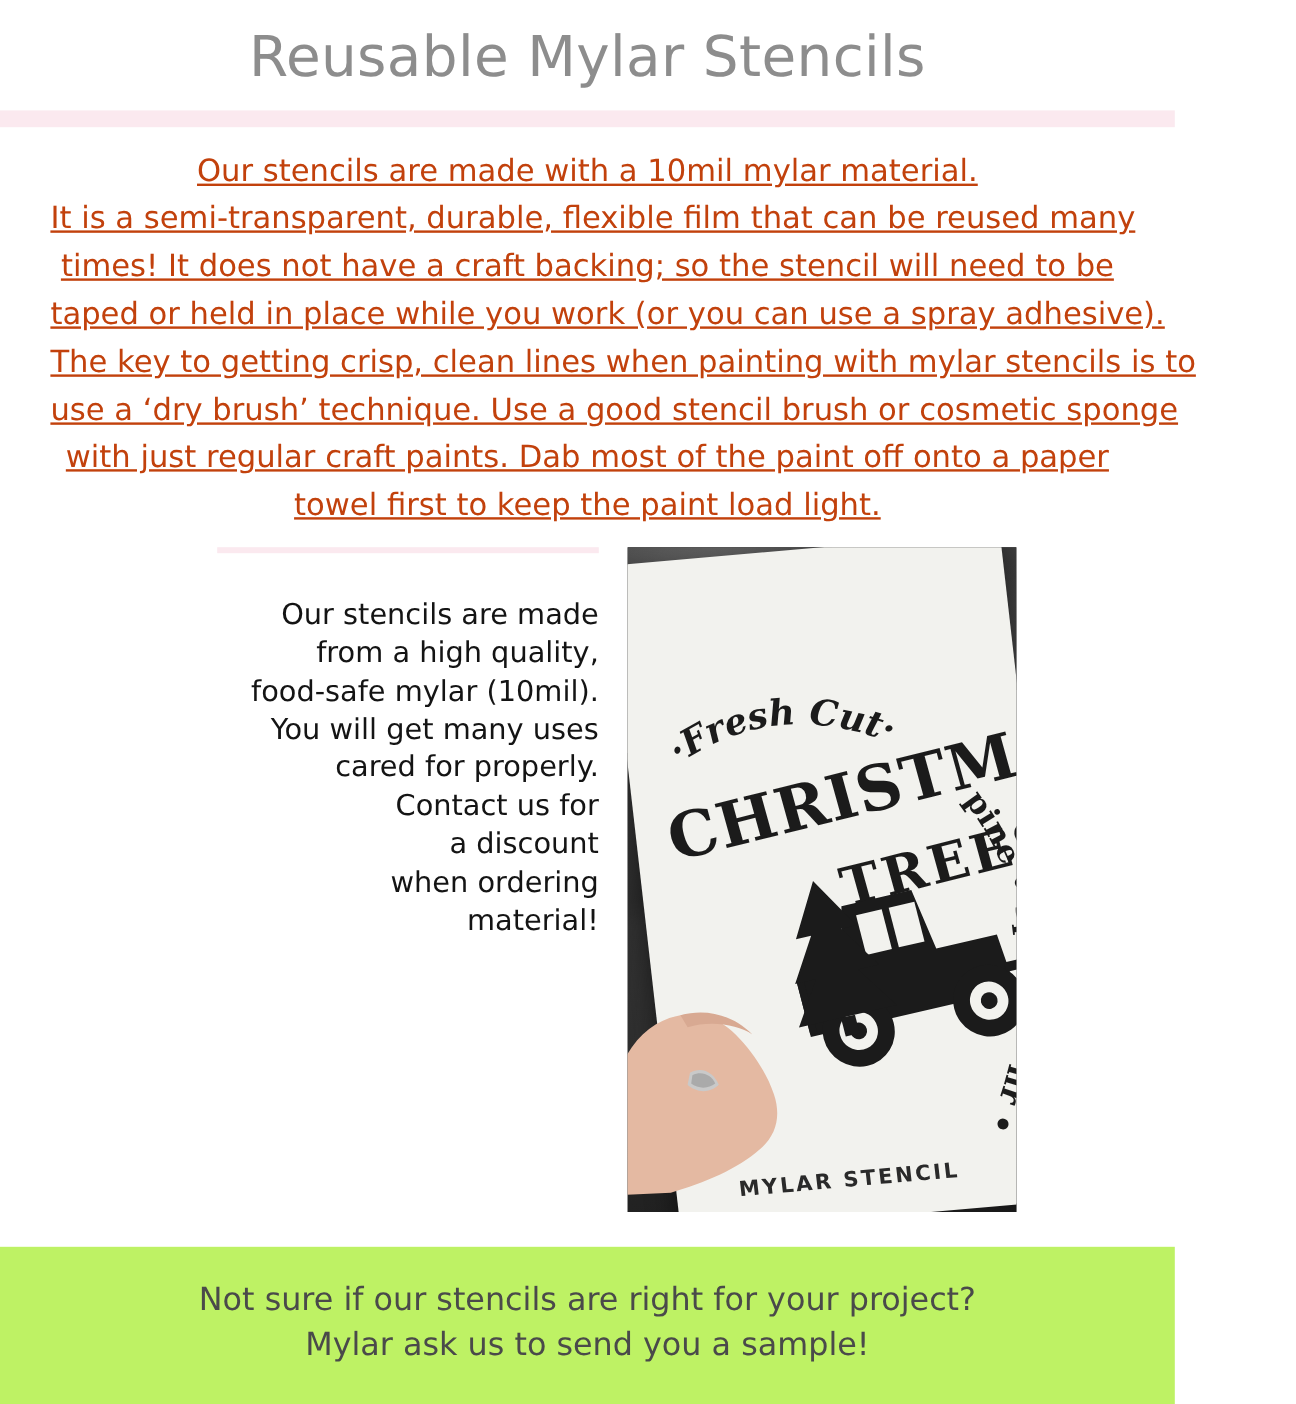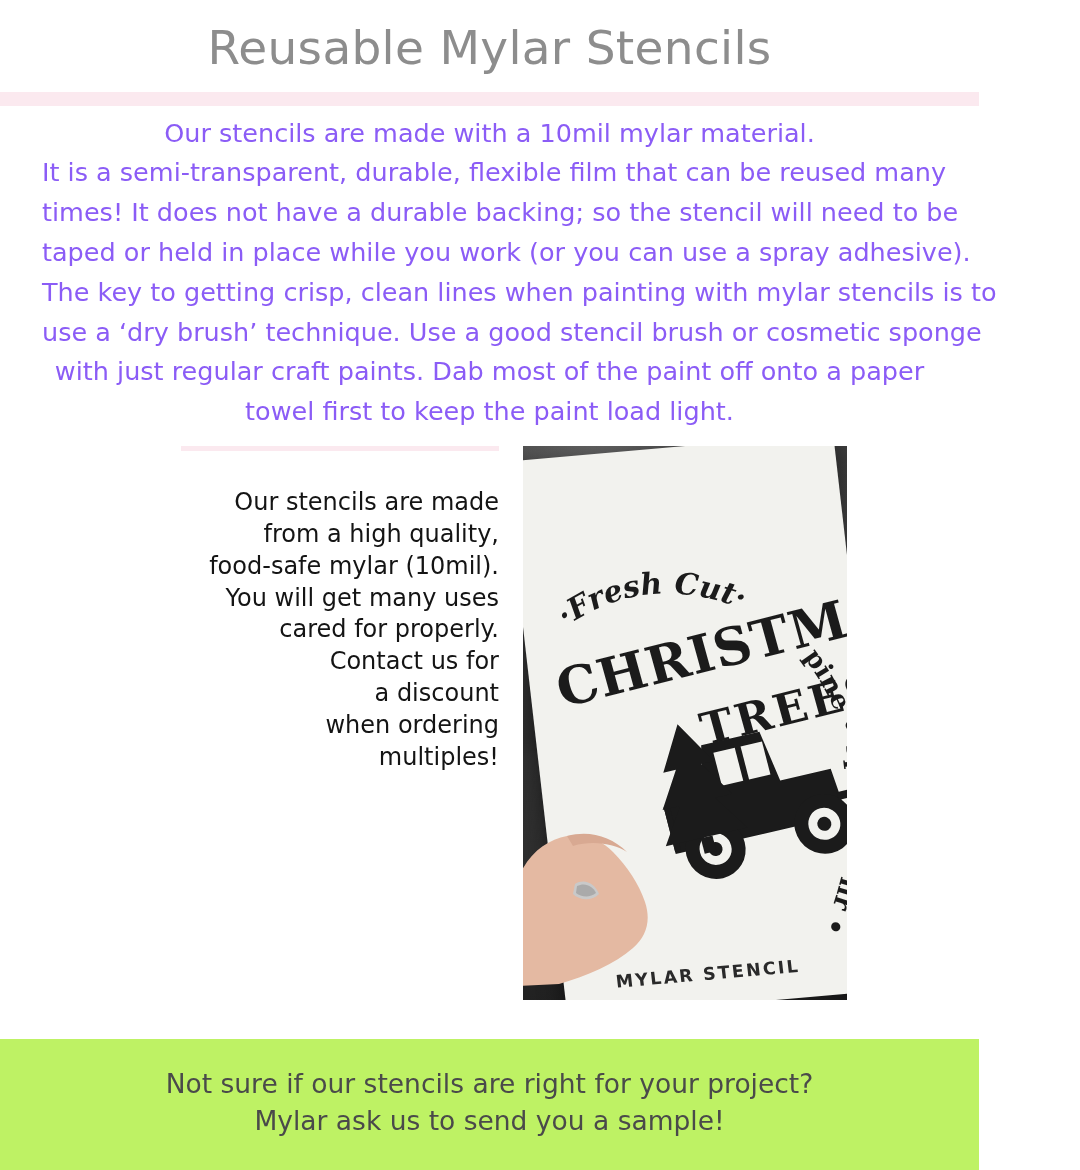--- a/index.html
+++ b/index.html
@@ -39,24 +39,25 @@
   .header-rule {
     margin-top: 18px;
     height: 14px;
     width: 100%;
     background: #fbe9ef;
   }
 
   
   .intro {
     text-align: center;
-    padding: 8px 42px 0 42px;
+    padding: 18px 42px 0 42px;
     font-size: 25.5px;
     line-height: 1.56;
-    color: #8b5cf6;
+    color: #c2410c;
+    text-decoration: underline;
   }
   .intro .line {
     white-space: nowrap;
   }
 
   
   .middle {
     margin-top: 14px;
     display: flex;
     flex-direction: row;
@@ -177,42 +178,42 @@
 <div class="page">
 
   <div class="header">
     <div class="header-title">Reusable Mylar Stencils</div>
     <div class="header-rule"></div>
   </div>
 
   <div class="intro">
     <div class="line">Our stencils are made with a 10mil mylar material.</div>
     <div class="line">It is a semi-transparent,  durable, flexible film that can be reused many</div>
-    <div class="line">times!  It does not have a durable backing; so the stencil will need to be</div>
+    <div class="line">times!  It does not have a craft backing; so the stencil will need to be</div>
     <div class="line">taped or held in place while you work (or you can use a spray adhesive).</div>
     <div class="line">The key to getting crisp, clean lines when painting with mylar stencils is to</div>
     <div class="line">use a ‘dry brush’ technique.  Use a good stencil brush or cosmetic sponge</div>
     <div class="line">with just regular craft paints.  Dab most of the paint off onto a paper</div>
     <div class="line">towel first to keep the paint load light.</div>
   </div>
 
   <div class="middle">
 
     <div class="left-col">
       <div class="left-divider"></div>
       <div class="left-text">
         <div>Our stencils are made</div>
         <div>from a high quality,</div>
         <div>food-safe mylar (10mil).</div>
         <div>You will get many uses</div>
         <div>cared for properly.</div>
         <div>Contact us for</div>
         <div>a discount</div>
         <div>when ordering</div>
-        <div>multiples!</div>
+        <div>material!</div>
       </div>
     </div>
 
     <div class="photo">
       <div class="photo-bg"></div>
       <div class="photo-sheen"></div>
 
       <div style="position:absolute;right:24px;top:26px;color:#9a9a9a;font-size:12px;">L</div>
 
       <div class="stencil">

